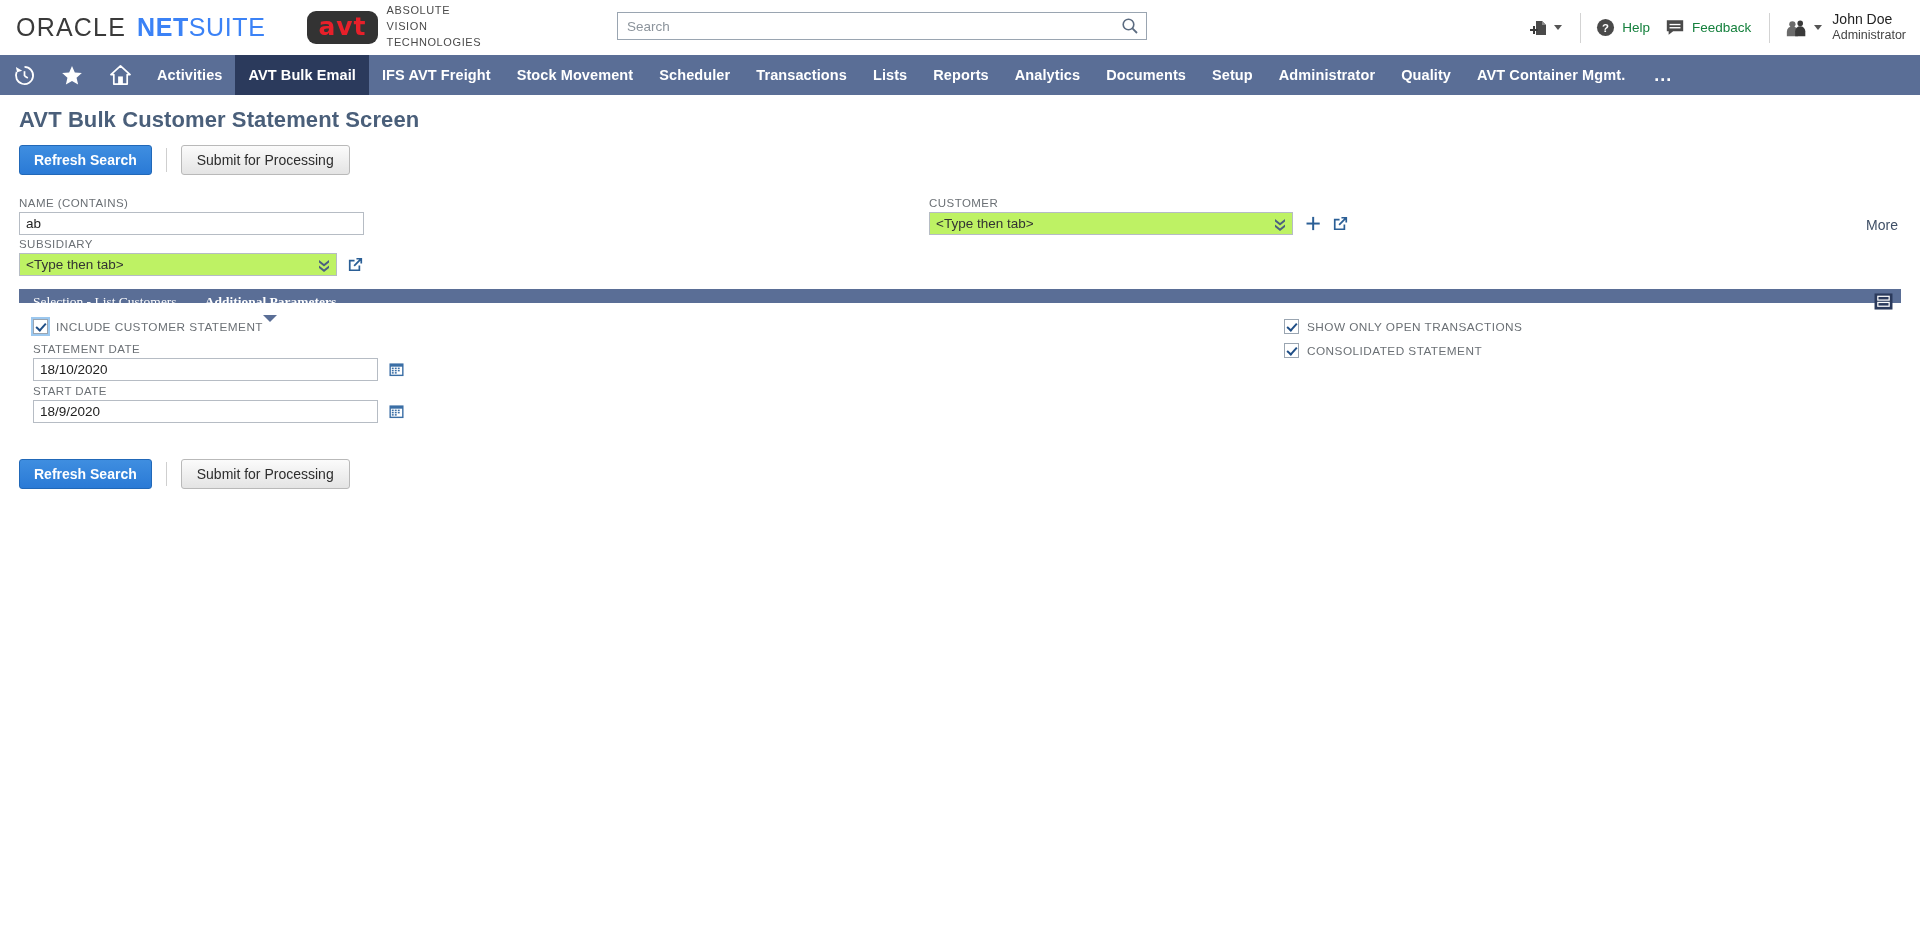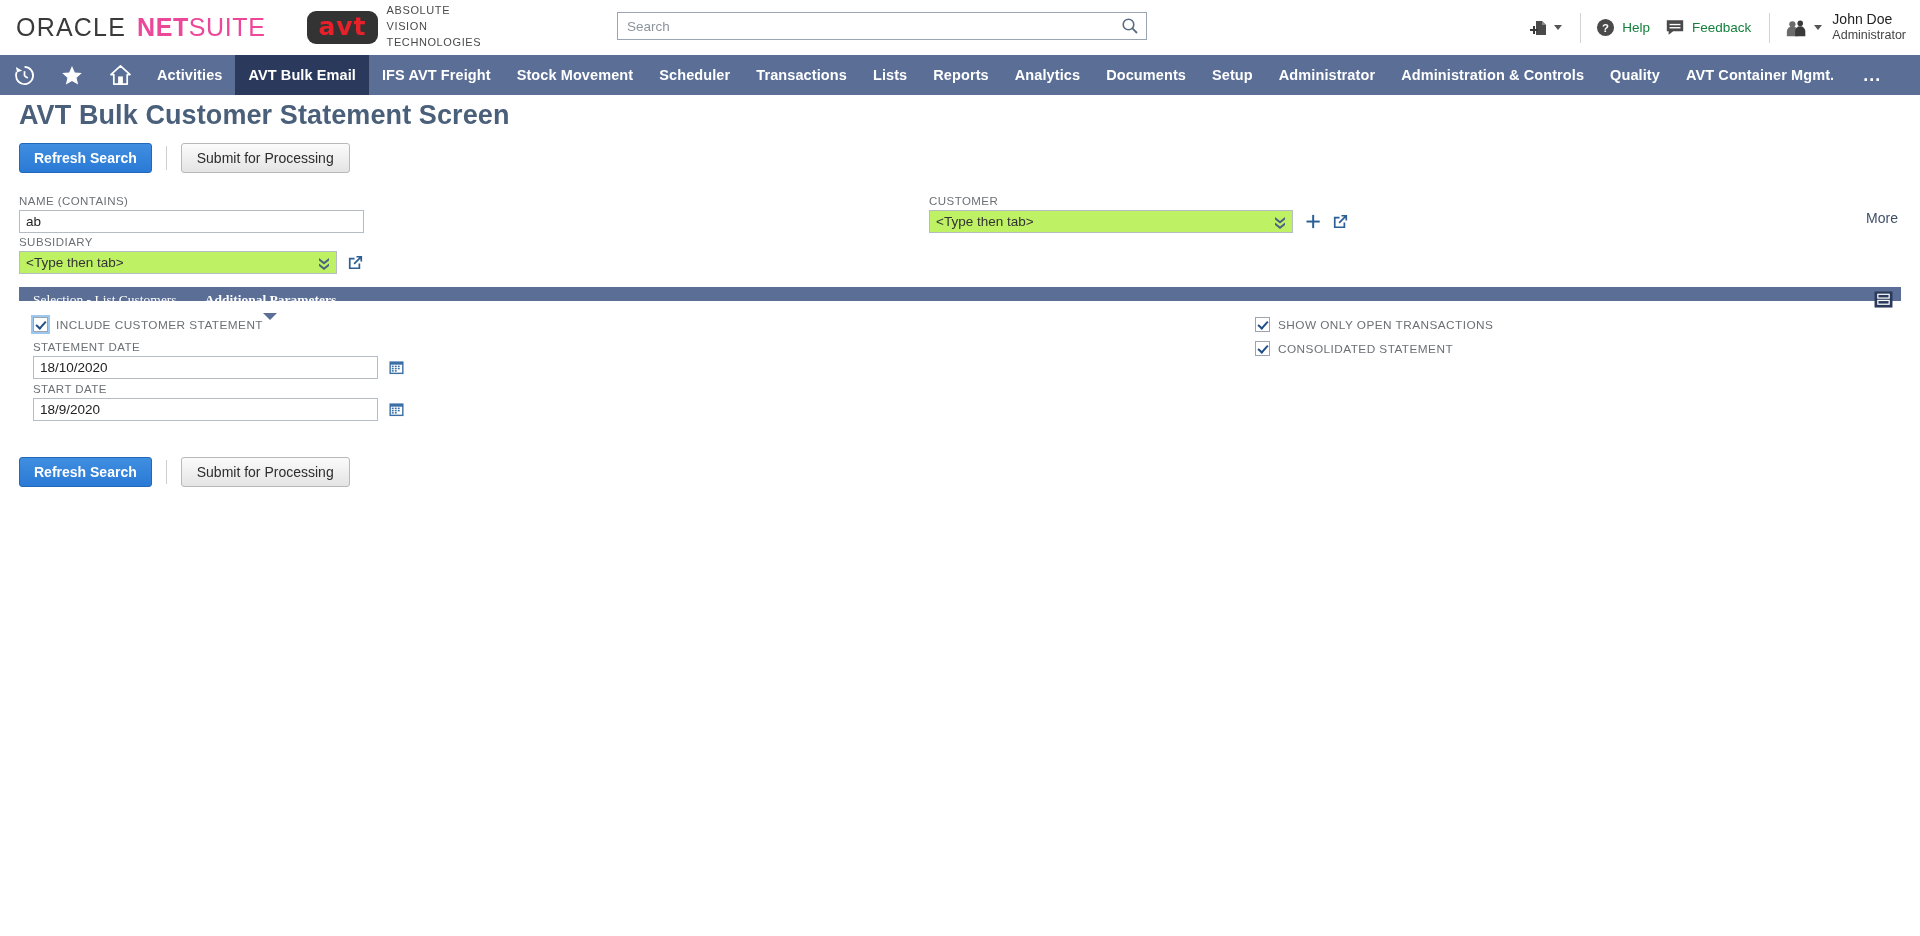--- a/index.html
+++ b/index.html
@@ -26,21 +26,21 @@
     letter-spacing: 0.5px;
   }
   .oracle-word {
     font-size: 25px;
     color: #3a3a3a;
     font-weight: 400;
     letter-spacing: 1.2px;
   }
   .netsuite-word {
     font-size: 25px;
-    color: #ec4899;
+    color: #3b82f6;
     margin-left: 11px;
     letter-spacing: 0.6px;
   }
   .netsuite-word b { font-weight: 700; }
   .netsuite-word span { font-weight: 400; }
 
   .avt-logo {
     margin-left: 42px;
     display: flex;
     align-items: center;
@@ -161,24 +161,24 @@
     cursor: pointer;
     letter-spacing: 1px;
   }
 
   
   .page {
     padding: 0 19px;
     position: relative;
   }
   .page-title {
-    font-size: 27px;
+    font-size: 22px;
     font-weight: 700;
     color: #4a5f7a;
-    margin-top: 5px;
+    margin-top: 12px;
     letter-spacing: 0.1px;
   }
   .more-link {
     position: absolute;
     right: 22px;
     top: 110px;
     font-size: 14px;
     color: #3f4f66;
     cursor: pointer;
   }
@@ -334,21 +334,21 @@
     font-size: 11.8px;
     color: #6b7075;
     letter-spacing: 0.45px;
     text-transform: uppercase;
   }
   .date-block { margin-top: 4px; }
   .date-row { display: flex; align-items: center; }
   .cal-icon { margin-left: 11px; cursor: pointer; display:flex; }
 
   .left-col { position: absolute; left: 14px; top: 0; width: 430px; }
-  .right-col { position: absolute; left: 1236px; top: 0; width: 430px; }
+  .right-col { position: absolute; left: 1265px; top: 0; width: 430px; }
 </style>
 </head>
 <body>
 
 <div class="topbar">
 
   <div class="oracle-logo">
     <span class="oracle-word">ORACLE</span>
     <span class="netsuite-word"><b>NET</b><span>SUITE</span></span>
   </div>
@@ -454,21 +454,20 @@
       <div class="nav-item">IFS AVT Freight</div>
       <div class="nav-item">Stock Movement</div>
       <div class="nav-item">Scheduler</div>
       <div class="nav-item">Transactions</div>
       <div class="nav-item">Lists</div>
       <div class="nav-item">Reports</div>
       <div class="nav-item">Analytics</div>
       <div class="nav-item">Documents</div>
       <div class="nav-item">Setup</div>
       <div class="nav-item">Administrator</div>
-      <div class="nav-item">Administration &amp; Controls</div>
       <div class="nav-item">Quality</div>
       <div class="nav-item">AVT Container Mgmt.</div>
     </div>
 
   <div class="nav-more">...</div>
 </div>
 
 <div class="page">
 
   <div class="page-title">AVT Bulk Customer Statement Screen</div>

